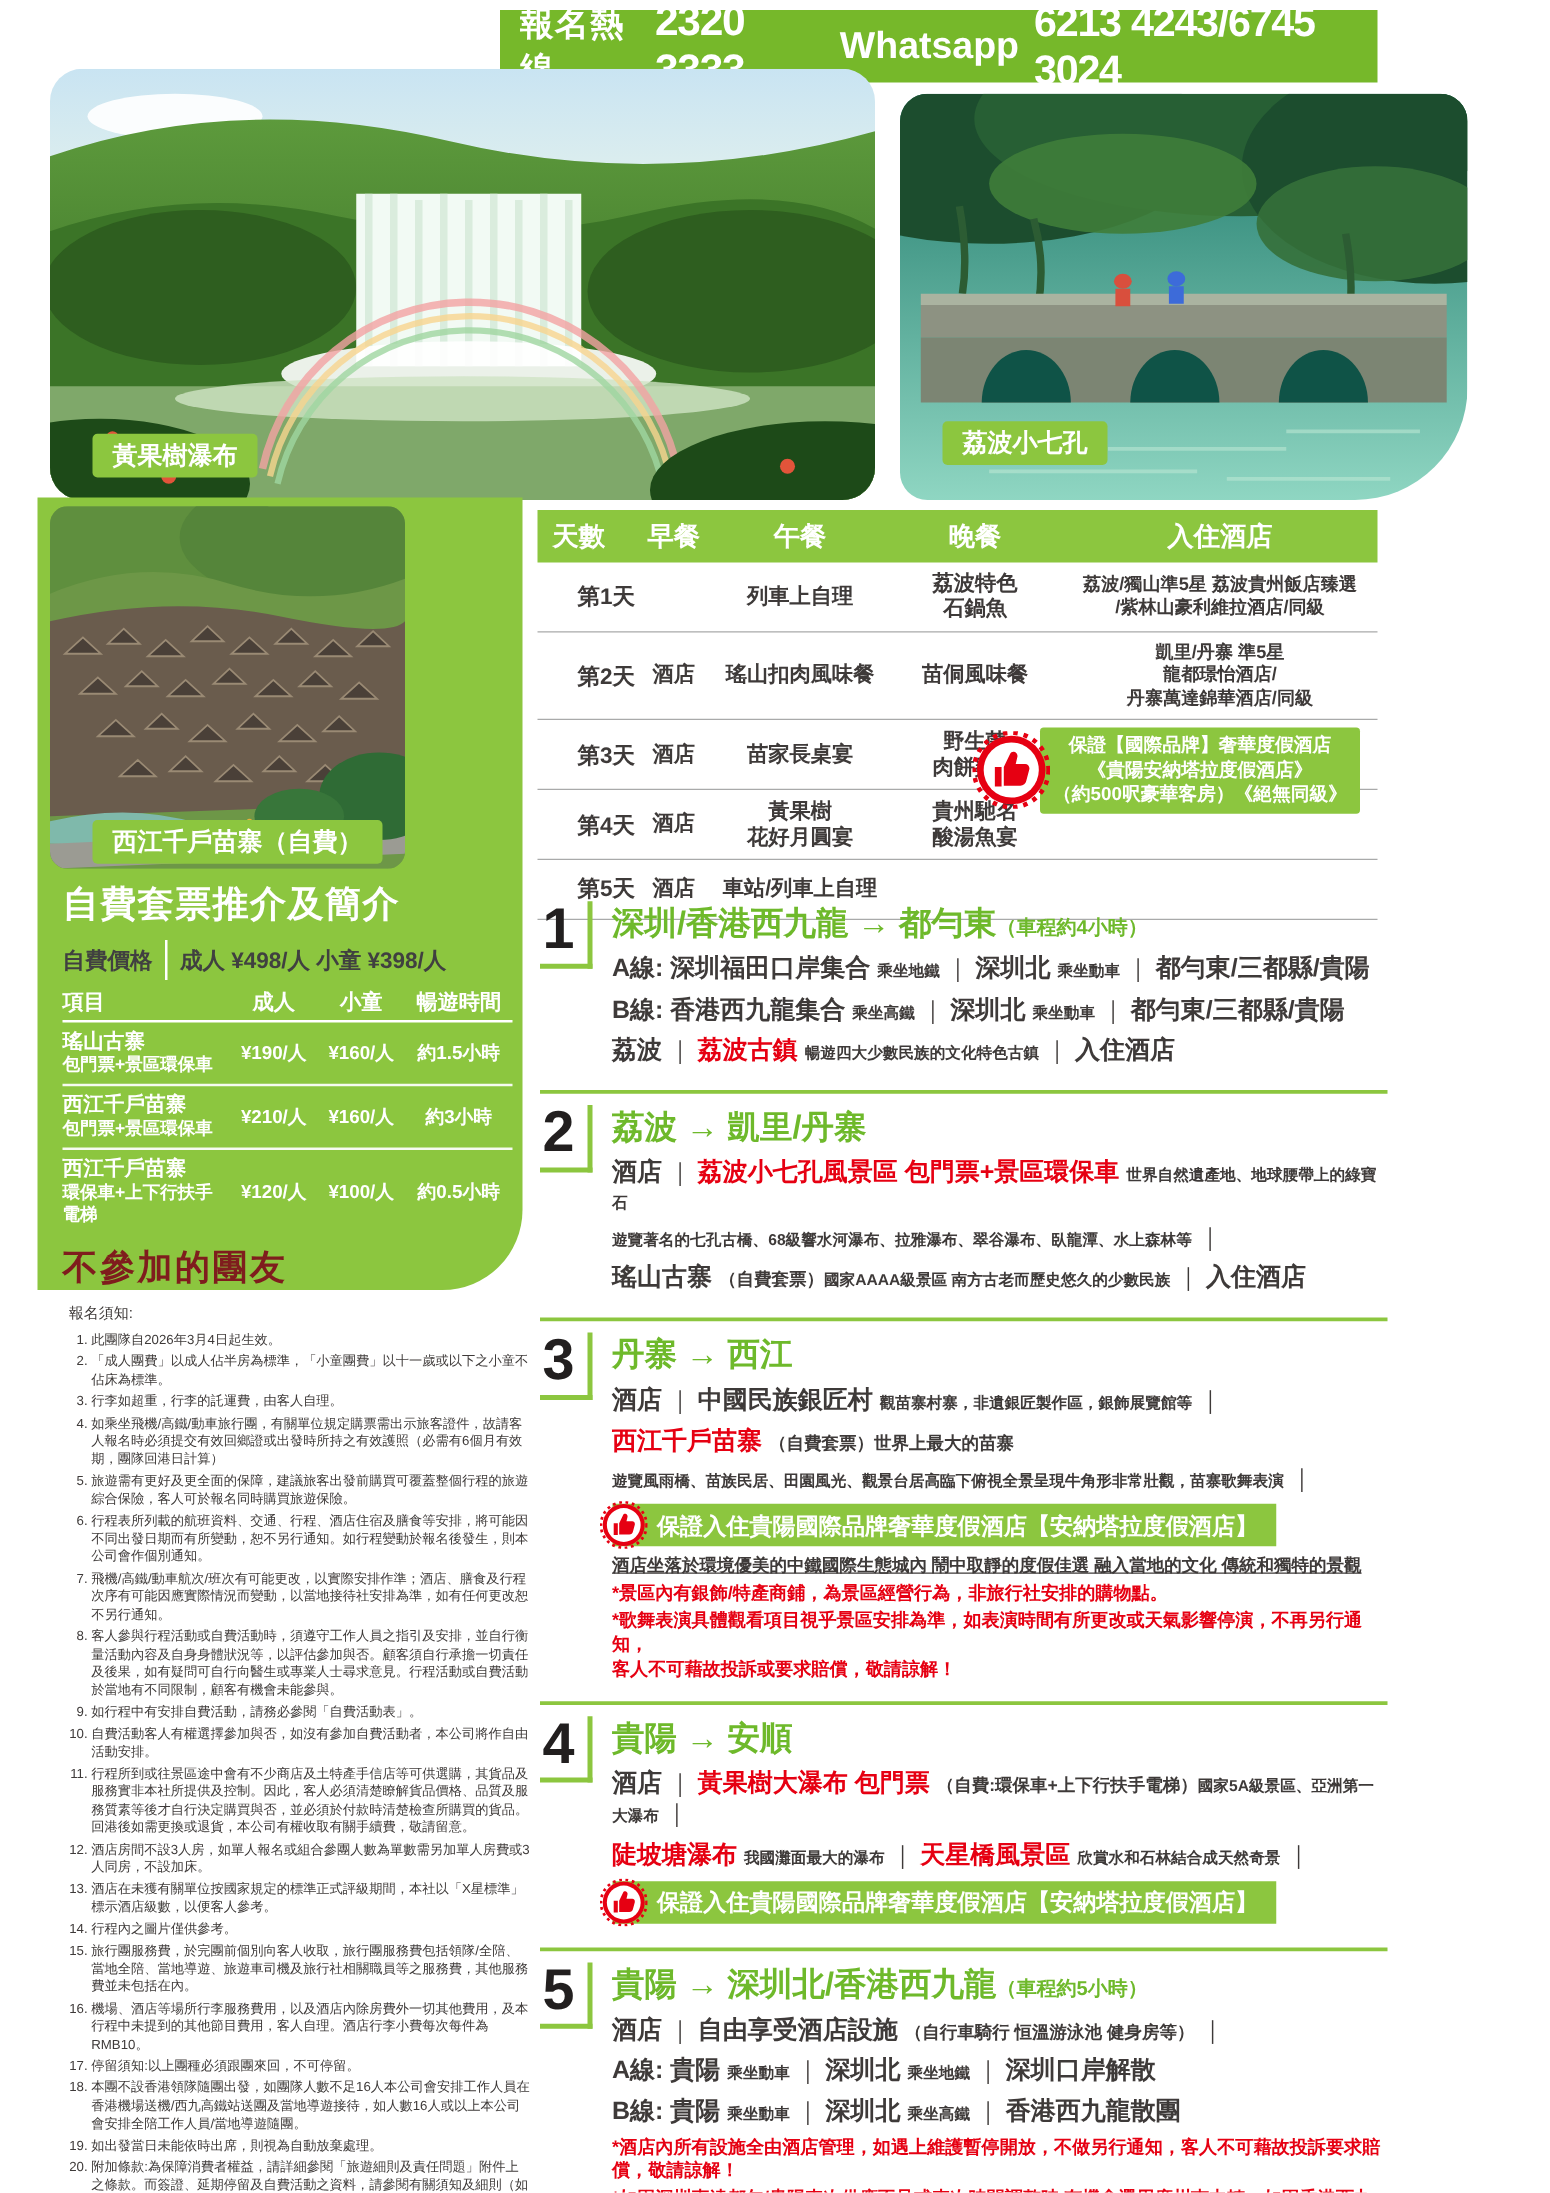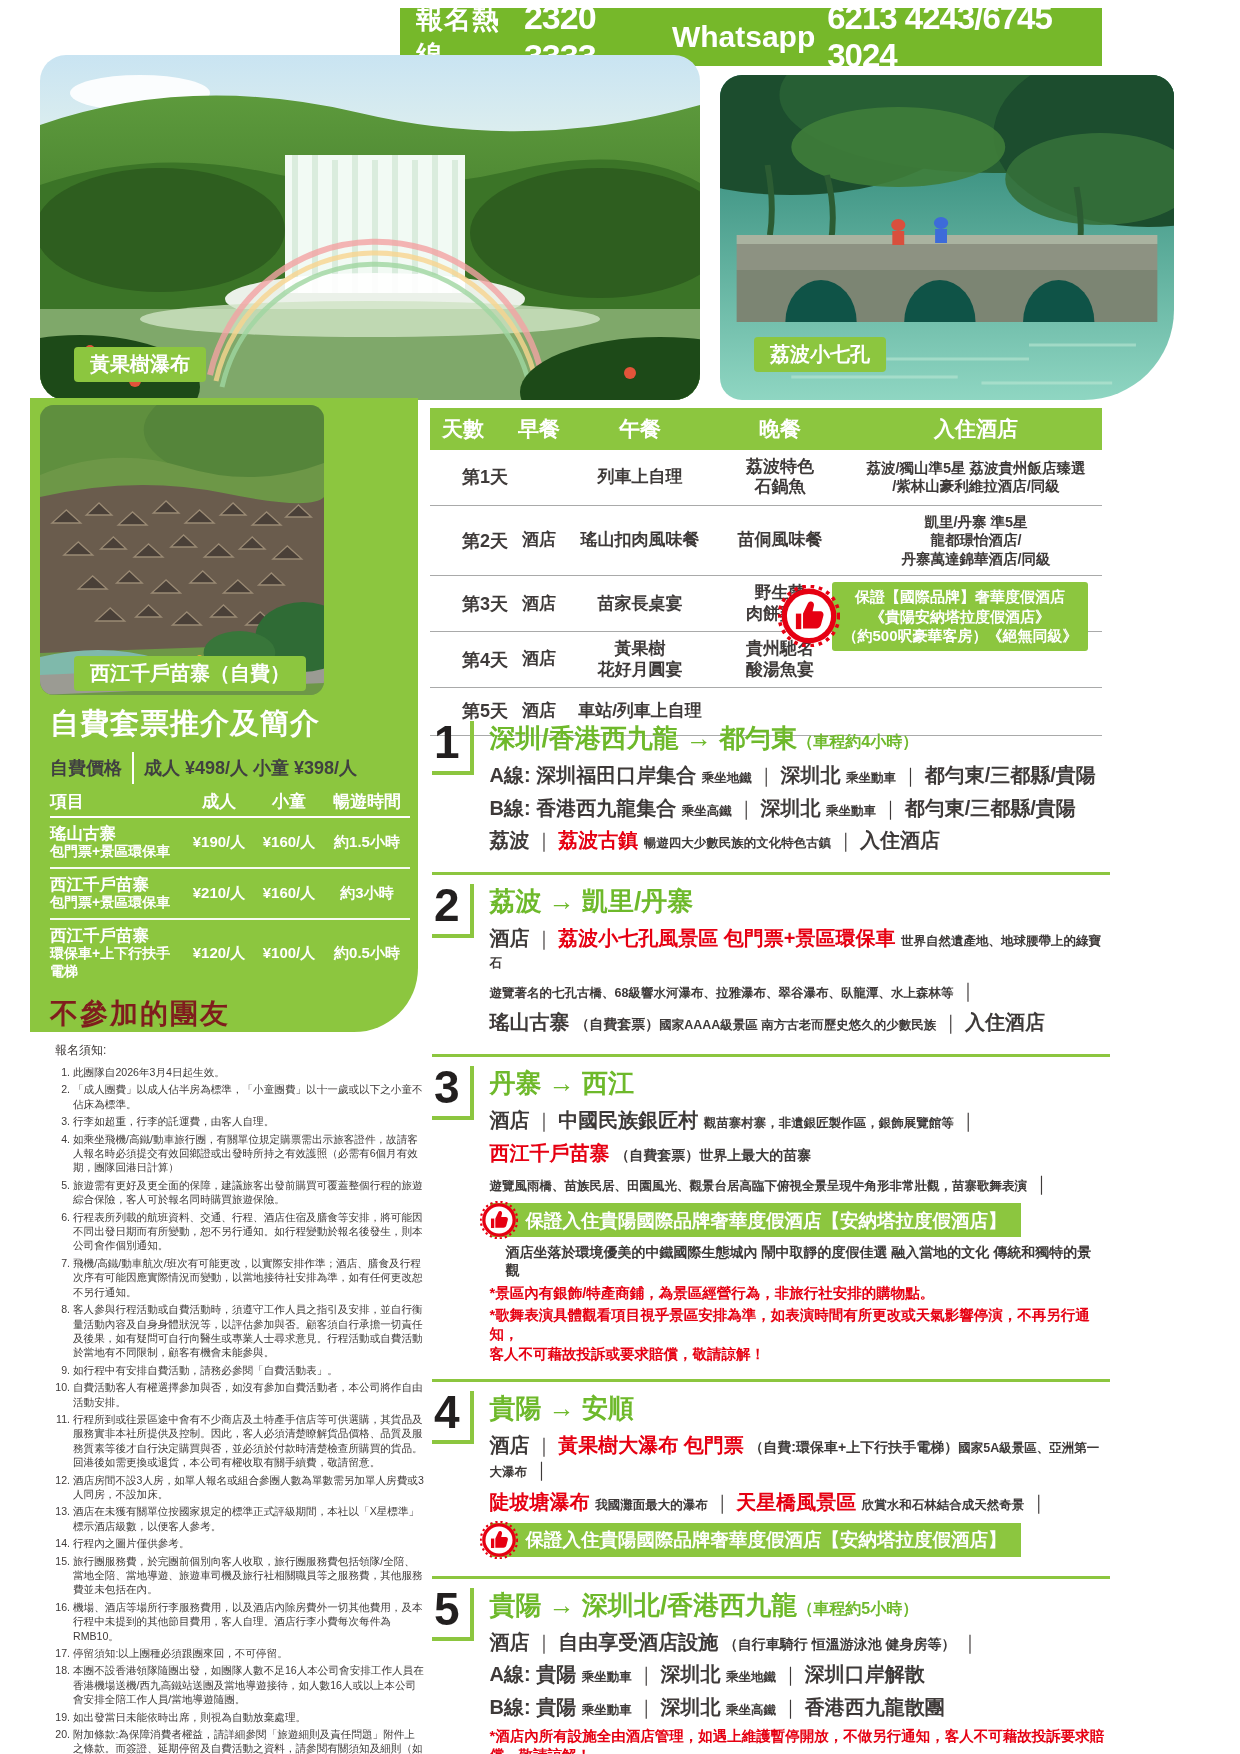--- a/index.html
+++ b/index.html
@@ -84,21 +84,21 @@
   .sg-hn{font-size:16px;font-weight:800;color:var(--green-text);}
   .line{margin:6px 0;line-height:1.3;}
   .sg-b{font-size:20px;font-weight:800;color:var(--ink);}
   .sg-r{font-size:20px;font-weight:800;color:var(--red);}
   .sg-m{font-size:14px;font-weight:700;color:var(--ink);}
   .sg-s{font-size:12.5px;font-weight:700;color:var(--ink);}
   .sg-p{font-size:19px;font-weight:400;color:var(--ink);margin:0 5px;}
   .badge-bar{display:flex;align-items:center;background:var(--green);color:#fff;font-size:18.5px;font-weight:800;
     padding:3px 14px 3px 4px;margin:7px 0;width:fit-content;max-width:100%;}
   .badge-bar .seal{width:38px;height:38px;margin:-5px 8px -5px -14px;flex:none;}
-  .para{font-size:14px;font-weight:700;color:var(--ink);margin:4px 16px;}
+  .para{font-size:14px;font-weight:700;color:var(--ink);margin:4px 0;text-decoration:underline;}
   .redline{font-size:14.5px;font-weight:800;color:var(--red);white-space:pre-line;line-height:1.35;margin:2px 0;}
 </style>
 </head>
 <body>
 
 <div id="header-bar">
   <span class="hl-label">報名熱線</span>
   <span class="hl-num">2320 3333</span>
   <span class="wa-label">Whatsapp</span>
   <span class="wa-num">6213 4243/6745 3024</span>

